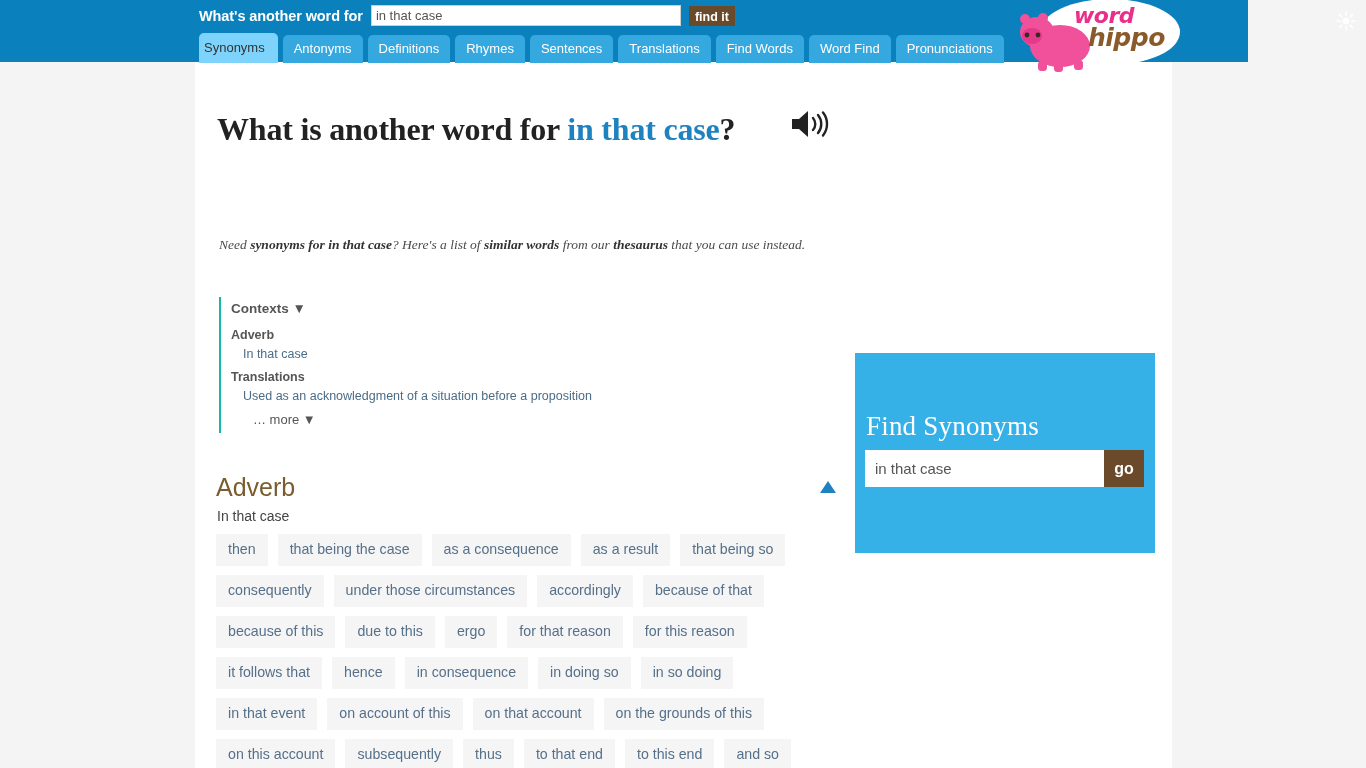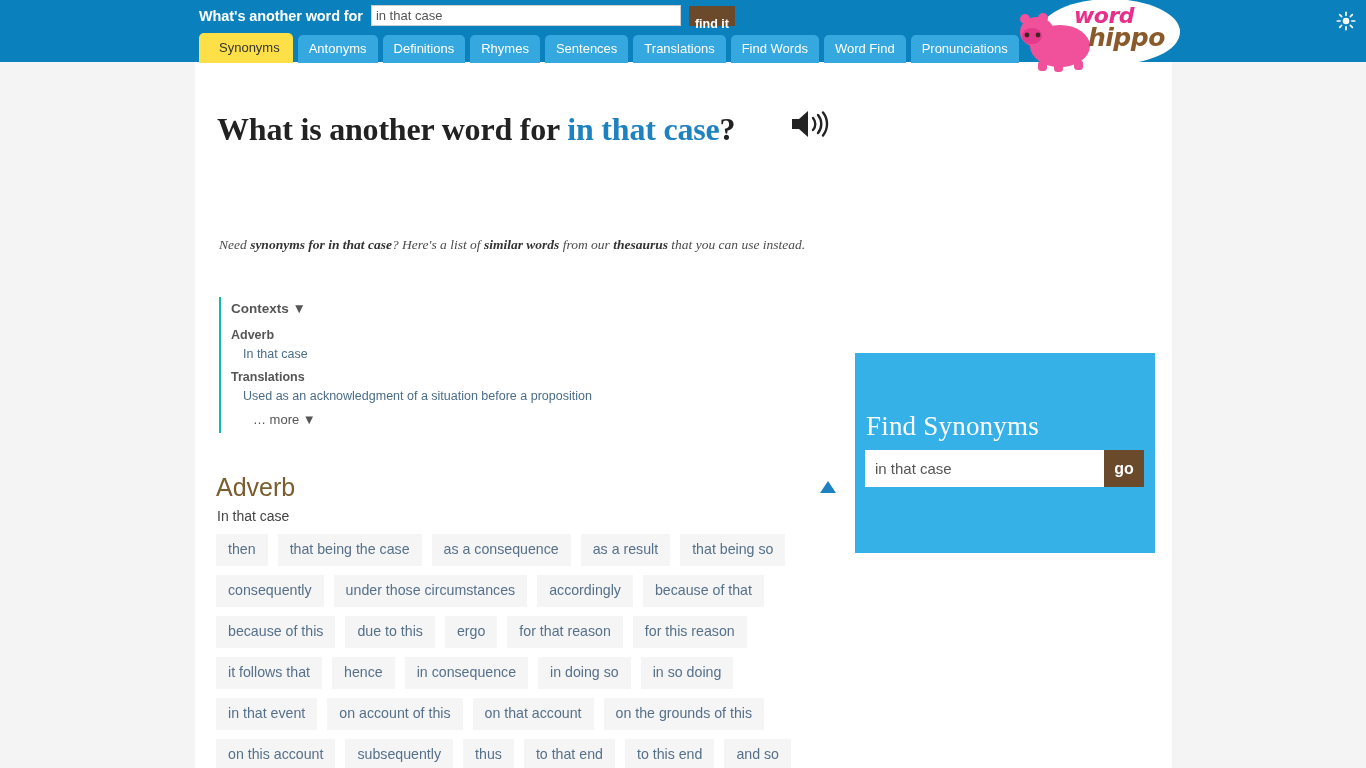--- a/index.html
+++ b/index.html
@@ -7,21 +7,21 @@
     margin: 0; padding: 0;
     width: 1366px; height: 768px;
     overflow: hidden;
     background: #f4f4f4;
     font-family: "Liberation Sans", sans-serif;
   }
 
   
   .topbar {
     position: absolute; top: 0; left: 0;
-    width: 1366px; height: 62px;
+    width: 1248px; height: 62px;
     background: #0a80bd;
     z-index: 5;
   }
   .search-row {
     position: absolute; left: 199px; top: 5px;
     display: flex; align-items: center; gap: 8px;
   }
   .search-label {
     color: #ffffff;
     font-size: 14.5px;
@@ -39,44 +39,44 @@
     padding: 0 4px;
     outline: none;
   }
   .find-it {
     height: 20px;
     background: #6b4a2b;
     color: #ffffff;
     font-size: 12.5px;
     font-weight: bold;
     border: none;
-    padding: 8px 6px;
+    padding: 1px 6px;
     cursor: pointer;
     font-family: "Liberation Sans", sans-serif;
     line-height: 20px;
   }
 
   .tabs {
     position: absolute; left: 199px; top: 33px;
     display: flex; align-items: flex-end; gap: 5px;
   }
   .tab {
     background: #36a8e0;
     color: #ffffff;
     font-size: 13px;
     padding: 6px 11px 7px 11px;
     border-radius: 5px 5px 0 0;
     cursor: pointer;
     white-space: nowrap;
     line-height: 15px;
   }
   .tab.active {
-    background: #fde047;
+    background: #7dd3fc;
     color: #333333;
-    padding: 7px 13px 8px 20px;
+    padding: 7px 13px 8px 5px;
   }
 
   
   .logo-wrap {
     position: absolute; left: 1012px; top: -4px;
     width: 180px; height: 76px;
   }
   .logo-ellipse {
     position: absolute; left: 28px; top: 3px;
     width: 140px; height: 66px;

